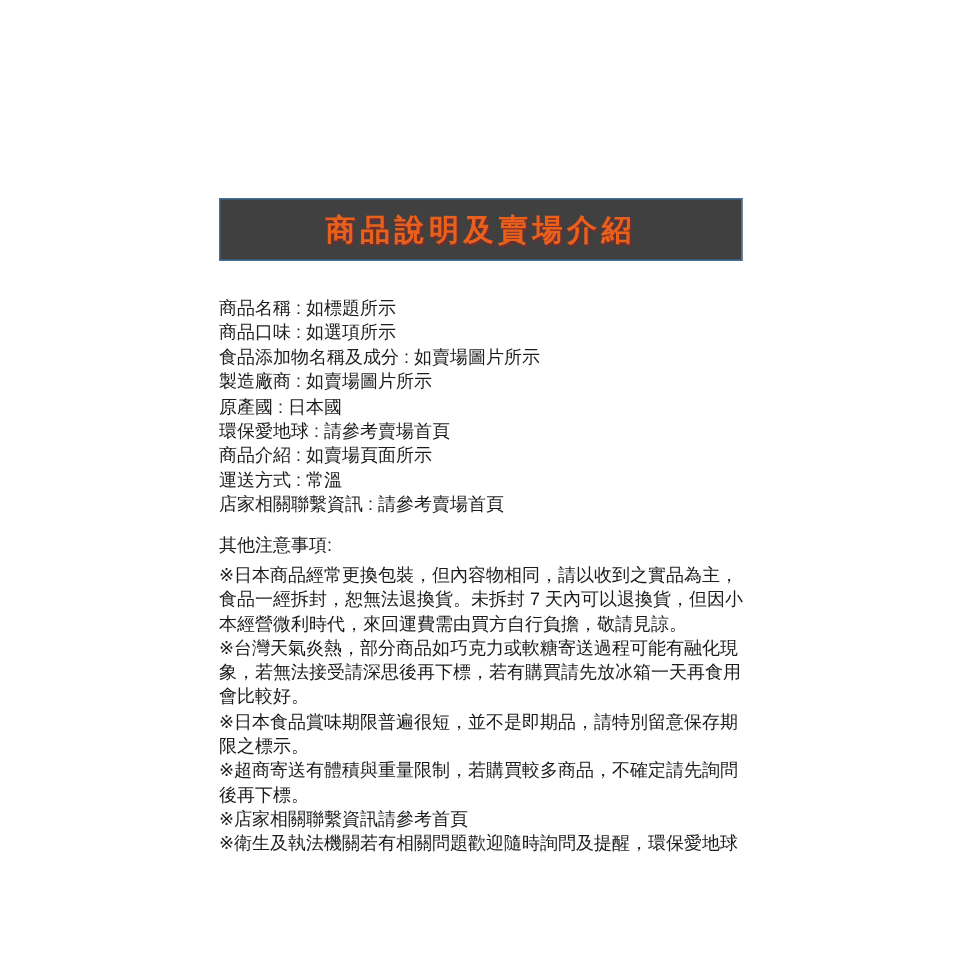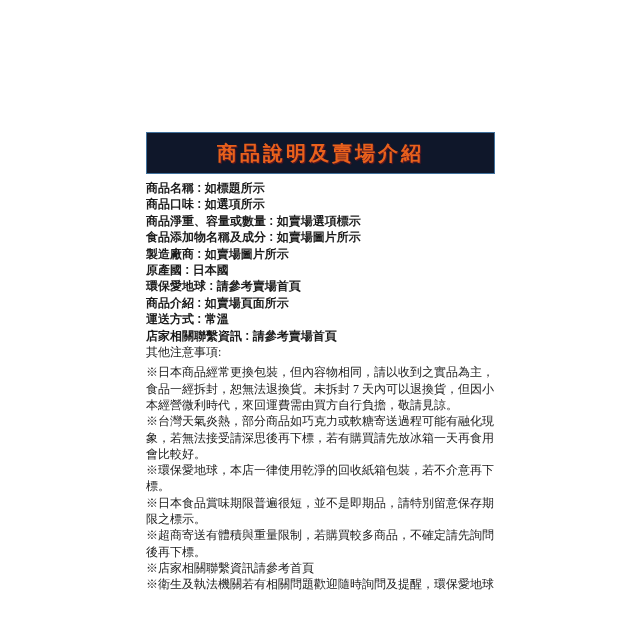--- a/index.html
+++ b/index.html
@@ -30,61 +30,59 @@
   }
   .banner-title {
     font-size: 20px;
     font-weight: bold;
     letter-spacing: 3px;
     color: #E8611C;
     text-shadow: 1px 1px 1px rgba(173, 26, 26, 0.55);
     white-space: nowrap;
   }
   .details {
-    margin-top: 6px;
+    margin-top: 23px;
     font-size: 12px;
     line-height: 16.4px;
-    font-weight: 700;
+    font-weight: 400;
   }
   .detail-row { white-space: nowrap; }
   .notes {
+    margin-top: 10px;
     font-size: 12px;
     line-height: 16.3px;
     font-weight: 500;
-    font-family: Liberation Serif, serif;
   }
   .notes-heading { margin-bottom: 4px; }
   .note { margin: 0; text-align: left; }
 </style>
 </head>
 <body>
 
 <div class="content">
 
-  <div class="banner" style="background-color: #0f172a;">
+  <div class="banner" style="background-color: #404040;">
     <span class="banner-title">商品說明及賣場介紹</span>
   </div>
 
   <div class="details">
     <div class="detail-row"><span>商品名稱</span><span> : </span><span>如標題所示</span></div>
     <div class="detail-row"><span>商品口味</span><span> : </span><span>如選項所示</span></div>
-    <div class="detail-row"><span>商品淨重、容量或數量</span><span> : </span><span>如賣場選項標示</span></div>
     <div class="detail-row"><span>食品添加物名稱及成分</span><span> : </span><span>如賣場圖片所示</span></div>
     <div class="detail-row"><span>製造廠商</span><span> : </span><span>如賣場圖片所示</span></div>
     <div class="detail-row"><span>原產國</span><span> : </span><span>日本國</span></div>
     <div class="detail-row"><span>環保愛地球</span><span> : </span><span>請參考賣場首頁</span></div>
     <div class="detail-row"><span>商品介紹</span><span> : </span><span>如賣場頁面所示</span></div>
     <div class="detail-row"><span>運送方式</span><span> : </span><span>常溫</span></div>
     <div class="detail-row"><span>店家相關聯繫資訊</span><span> : </span><span>請參考賣場首頁</span></div>
   </div>
 
   <div class="notes">
     <div class="notes-heading">其他注意事項:</div>
     <p class="note">※日本商品經常更換包裝，但內容物相同，請以收到之實品為主，食品一經拆封，恕無法退換貨。未拆封 7 天內可以退換貨，但因小本經營微利時代，來回運費需由買方自行負擔，敬請見諒。</p>
     <p class="note">※台灣天氣炎熱，部分商品如巧克力或軟糖寄送過程可能有融化現象，若無法接受請深思後再下標，若有購買請先放冰箱一天再食用會比較好。</p>
-    <p class="note">※環保愛地球，本店一律使用乾淨的回收紙箱包裝，若不介意再下標。</p>
     <p class="note">※日本食品賞味期限普遍很短，並不是即期品，請特別留意保存期限之標示。</p>
     <p class="note">※超商寄送有體積與重量限制，若購買較多商品，不確定請先詢問後再下標。</p>
     <p class="note">※店家相關聯繫資訊請參考首頁</p>
     <p class="note">※衛生及執法機關若有相關問題歡迎隨時詢問及提醒，環保愛地球</p>
   </div>
 
 </div>
 
 </body></html>

